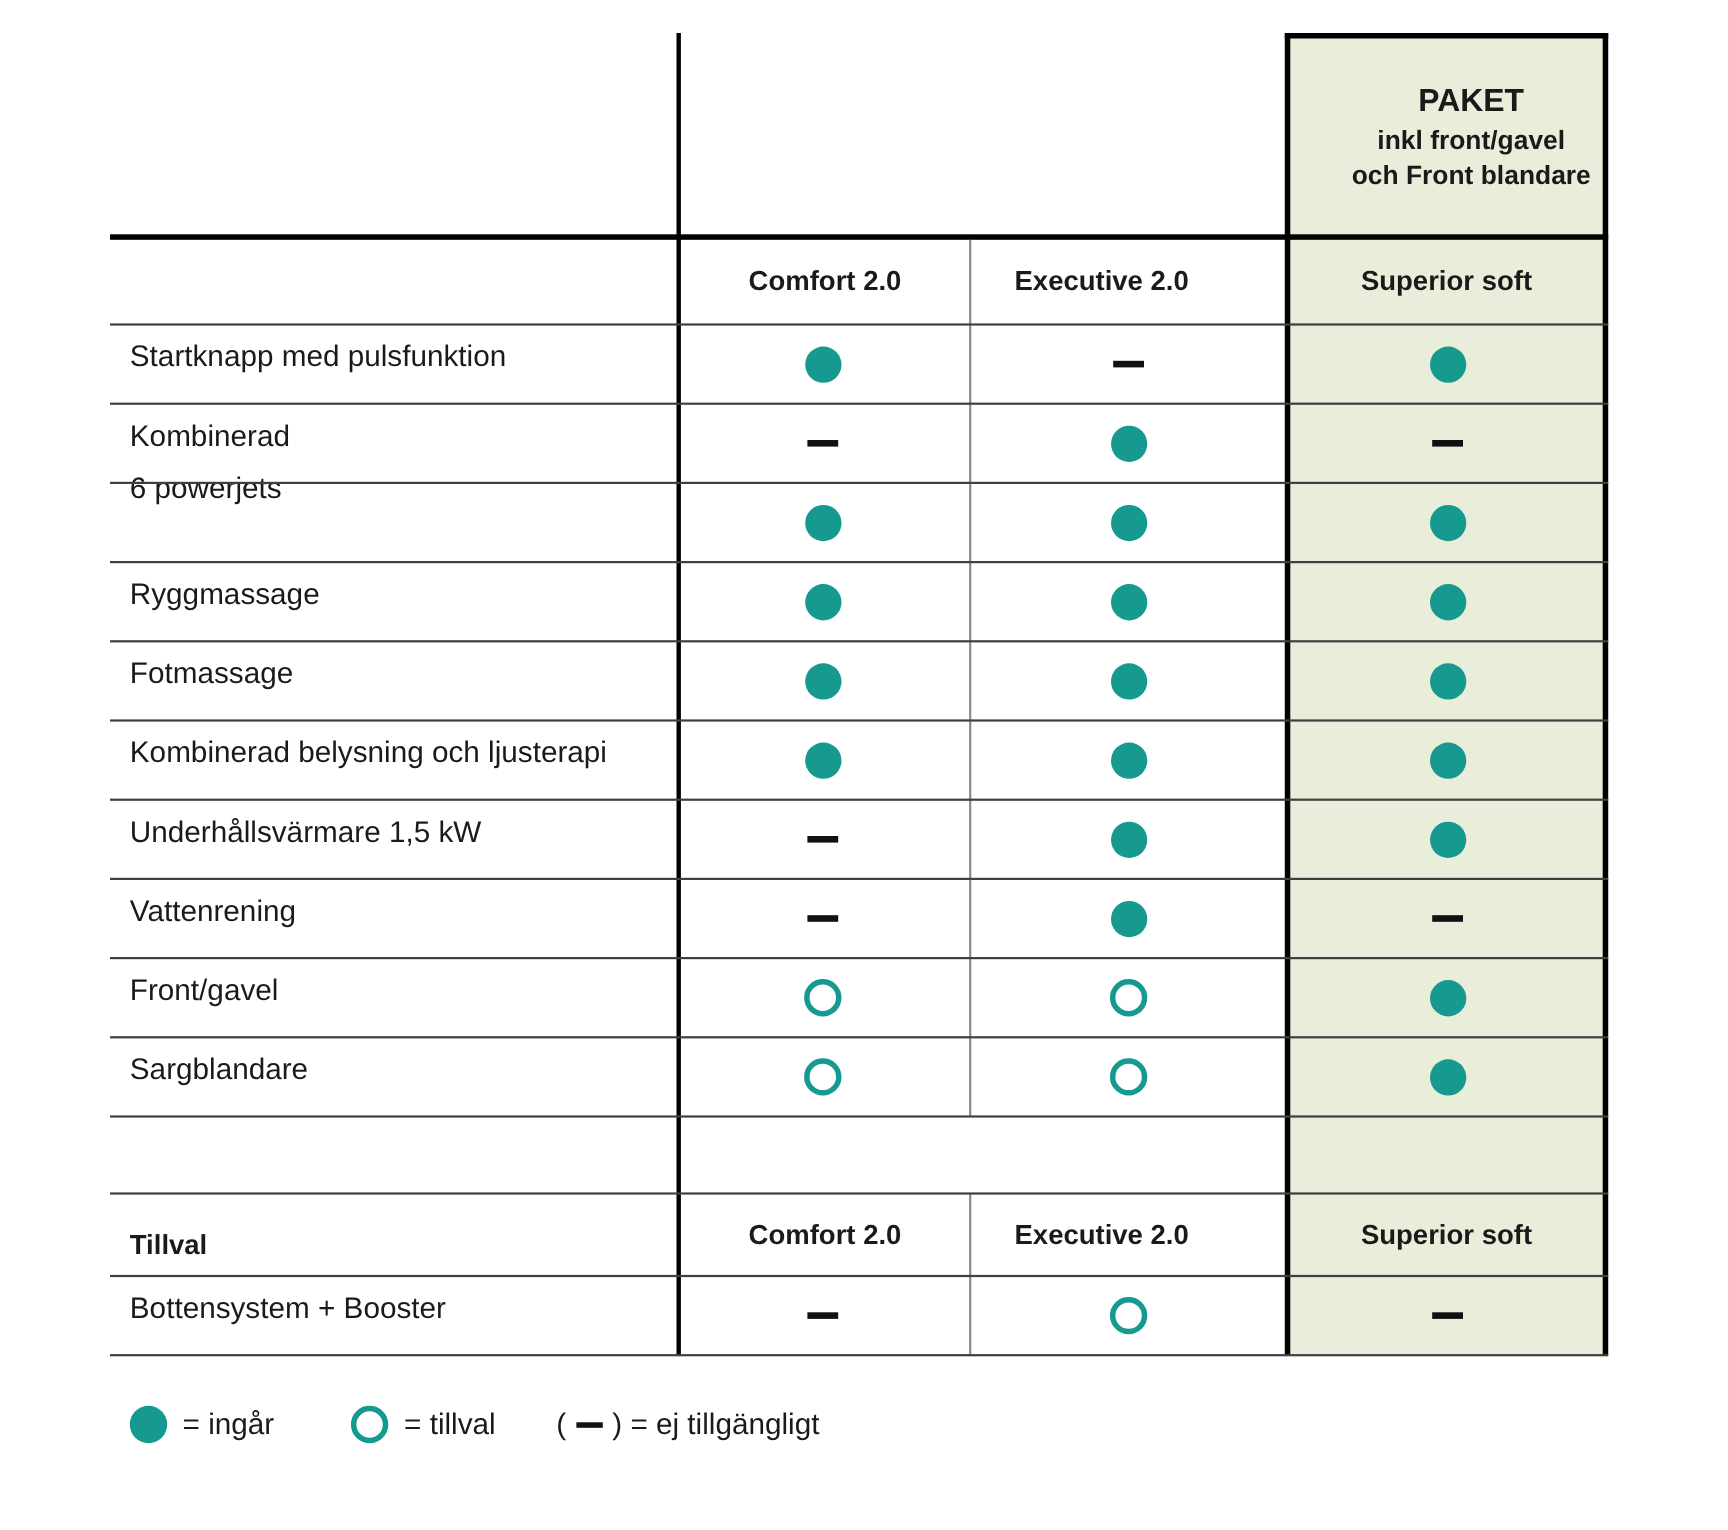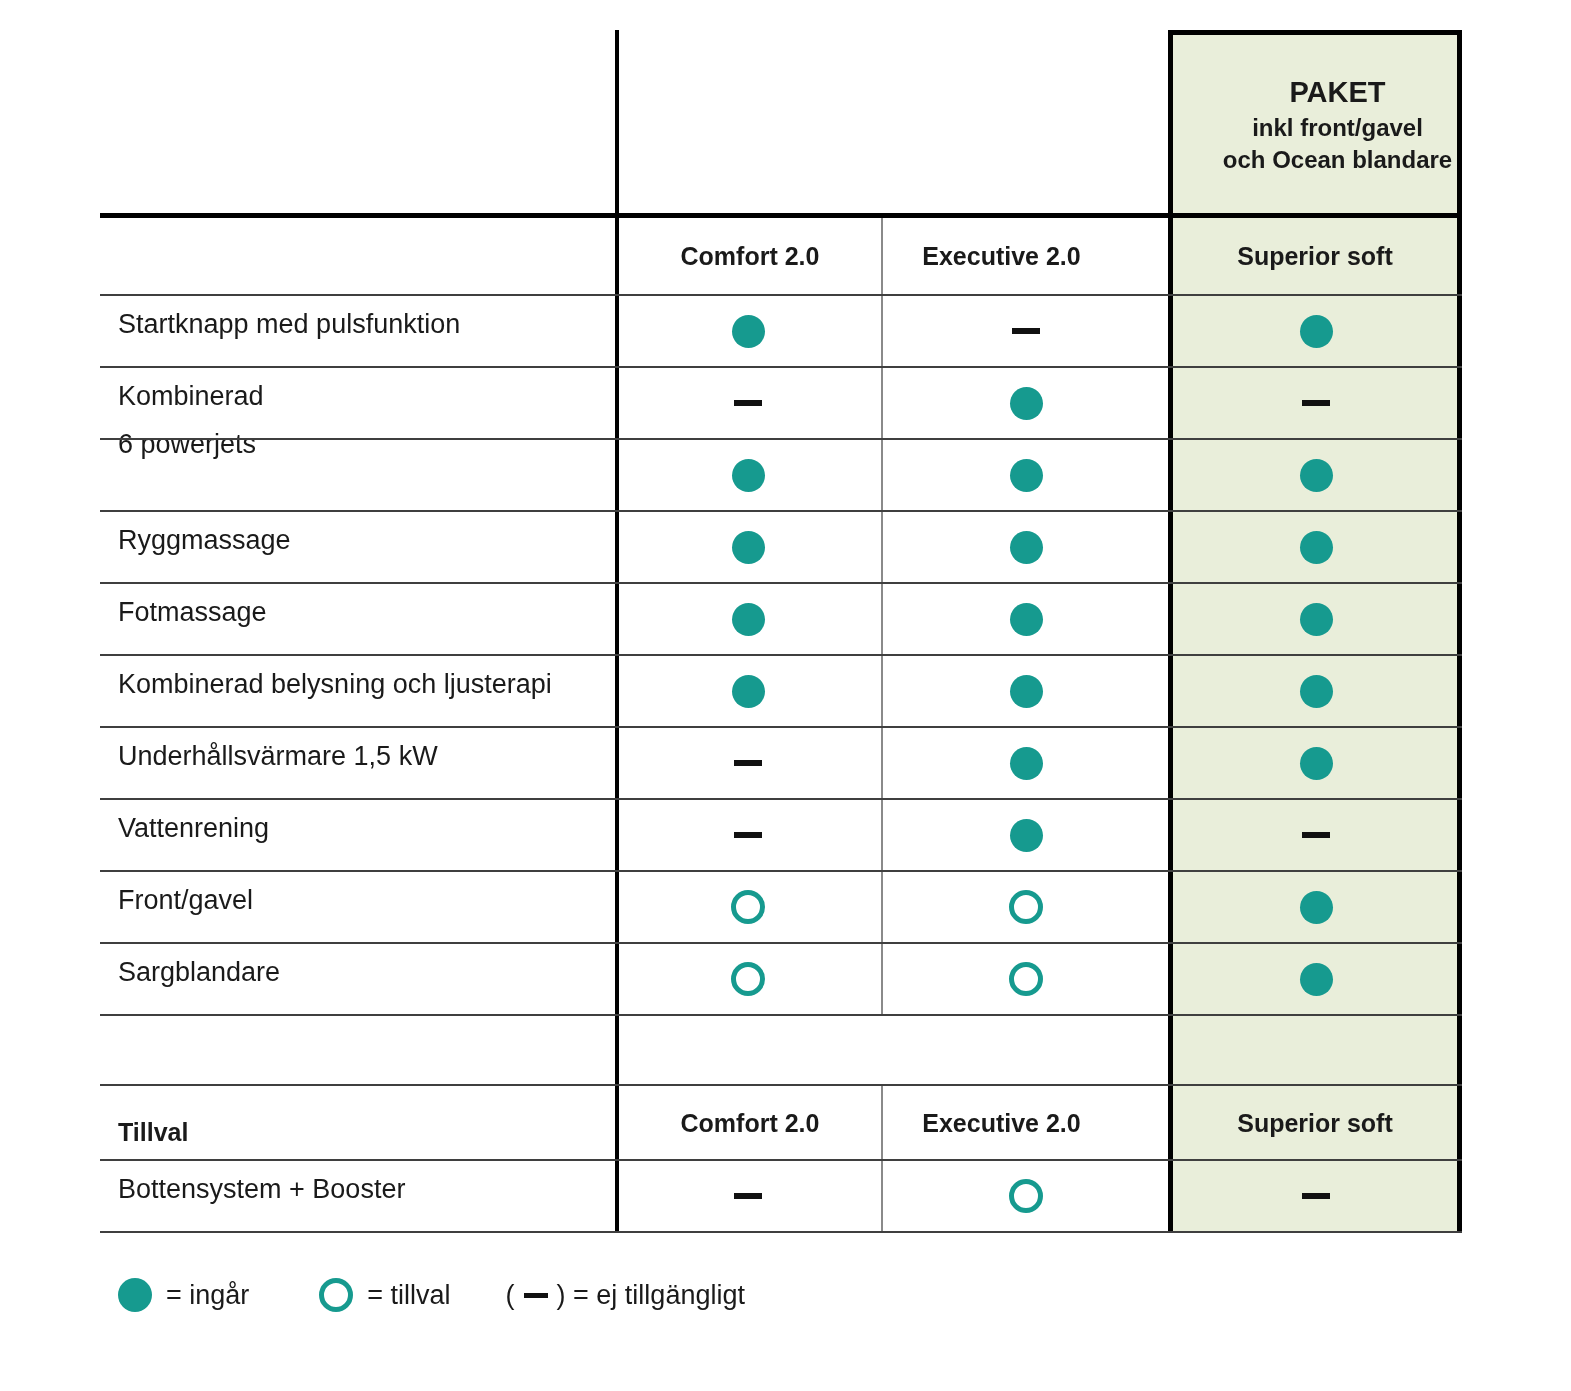--- a/index.html
+++ b/index.html
@@ -52,21 +52,21 @@
 </style>
 </head>
 <body>
 
 <div class="table">
   <div class="paket-bg"></div>
 
   <div class="cell paket-head">
     <div class="h-title">PAKET</div>
     <div class="h-sub">inkl front/gavel</div>
-    <div class="h-sub">och Ocean blandare</div>
+    <div class="h-sub">och Front blandare</div>
   </div>
 
   <div class="cell colhead ch-comfort">Comfort 2.0</div>
   <div class="cell colhead ch-exec">Executive 2.0</div>
   <div class="cell colhead ch-sup">Superior soft</div>
 
   <div class="cell tillval-title">Tillval</div>
   <div class="cell colhead2 ch-comfort">Comfort 2.0</div>
   <div class="cell colhead2 ch-exec">Executive 2.0</div>
   <div class="cell colhead2 ch-sup">Superior soft</div>

